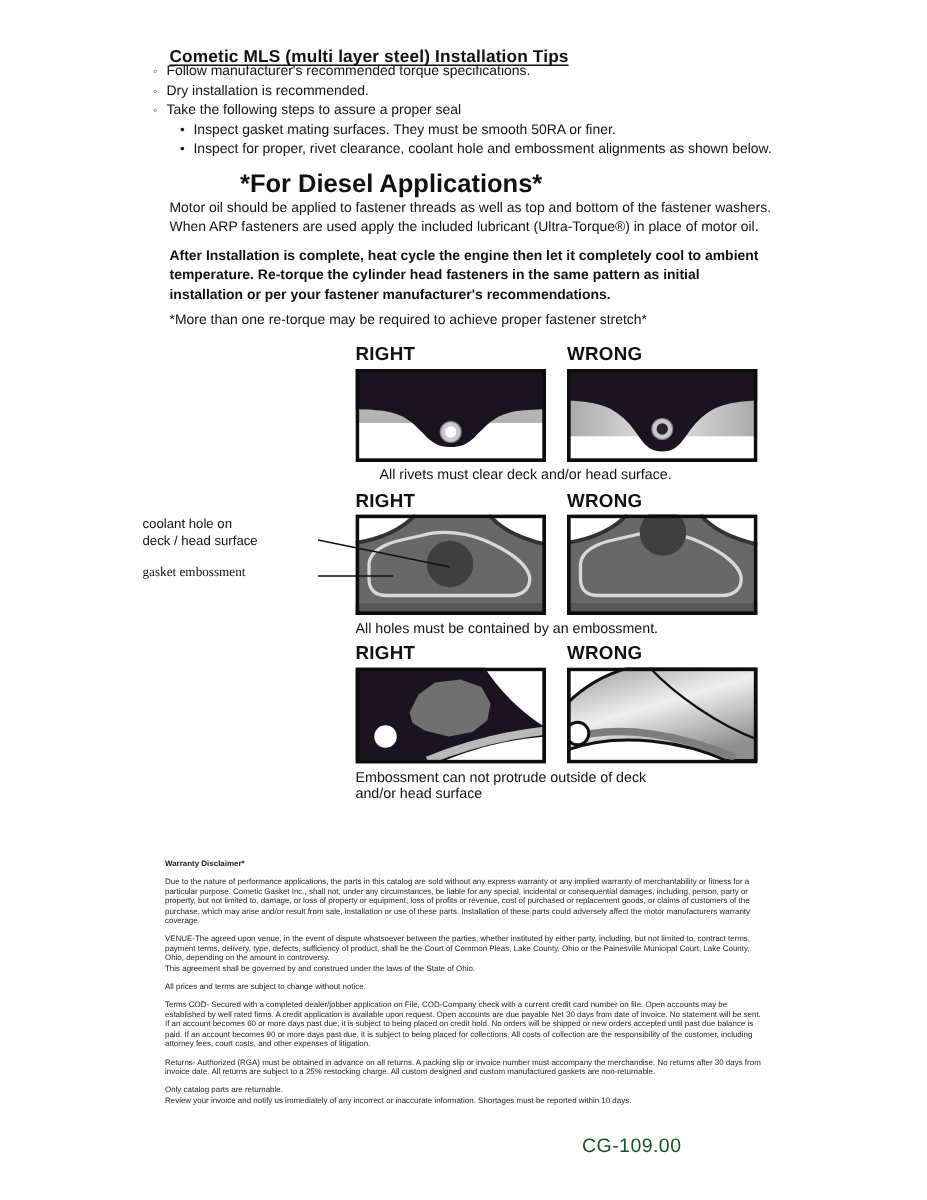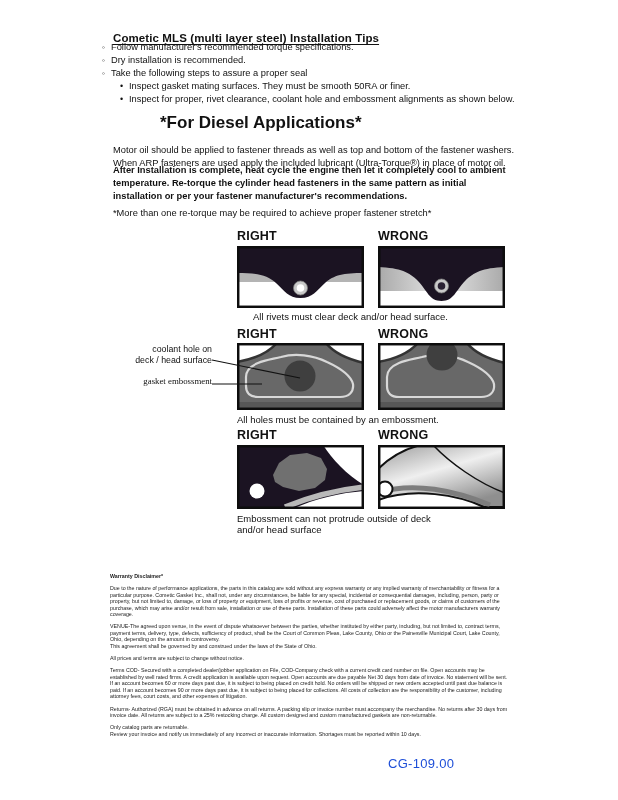--- a/index.html
+++ b/index.html
@@ -14,30 +14,30 @@
     text-decoration:underline;text-underline-offset:2px;letter-spacing:.1px;margin-top:12px;
   }
   .tips{top:41px;left:102px;width:420px;font-size:9.3px;line-height:13px;}
   .tip-row{display:flex;align-items:baseline;}
   .tip-marker{width:9px;font-size:8px;flex:0 0 9px;}
   .tip-row.sub{padding-left:18px;}
   .tip-row.sub .tip-marker{font-size:9px;}
   
   .diesel-head{top:113px;left:113px;font-size:17px;font-weight:bold;margin-left:47px;}
   .body-par{left:113px;width:402px;font-size:9.3px;line-height:13px;}
-  .p1{top:144px;} .p2{top:164px;font-weight:bold;} .pnote{top:207px;}
+  .p1{top:132px;} .p2{top:164px;font-weight:bold;} .pnote{top:207px;}
   
   .rw-label{width:127px;text-align:left;font-size:12.5px;font-weight:600;letter-spacing:.2px;}
   .col-right{left:237px;} .col-wrong{left:378px;}
   .row1-lab{top:229px;} .row2-lab{top:327px;} .row3-lab{top:428px;}
   .panel{display:block;}
   .row1-panel{top:246px;} .row2-panel{top:343px;} .row3-panel{top:445px;}
   .caption{left:237px;font-size:9.5px;font-weight:500;line-height:11px;}
   .cap1{top:311px;margin-left:16px;} .cap2{top:414px;} .cap3{top:513px;width:250px;}
-  .pointer-label{left:95px;width:117px;text-align:right;font-size:8.8px;line-height:10.5px;}
+  .pointer-label{left:95px;width:117px;font-size:8.8px;line-height:10.5px;}
   .pl1{top:344px;} .pl2{top:376px;font-family:Liberation Serif, serif;}
   .pointer-svg{left:205px;top:340px;}
   
   .fill-dark{fill:var(--diagram-dark,#1b1322);}
   .fill-white{fill:#ffffff;}
   .fill-silver{fill:var(--silver,#b4b4b4);}
   .fill-panel{fill:var(--panel-gray,#686868);}
   .fill-panel-dk{fill:#575757;}
   .fill-hole{fill:var(--coolant-hole,#3f3f3f);}
   .fill-blob{fill:#707070;}
@@ -48,21 +48,21 @@
   .stroke-ink{stroke:#111111;fill:none;}
   .panel-border{fill:none;stroke:var(--border-black,#0d0d0d);stroke-width:2.5;}
   .rivet-ring{fill:#c9c9c9;stroke:#7e7e7e;stroke-width:.8;}
   .pointer-line{stroke:#111;stroke-width:1.1;}
   
   .disclaimer{top:573px;left:110px;width:401px;font-size:5.3px;line-height:6.4px;color:#222;}
   .disclaimer p{margin:0 0 6px 0;}
   .disclaimer p.tight{margin:0;}
   .disc-head{font-weight:bold;margin:0 0 7px 0;}
   
-  .footer-code{top:756px;left:388px;font-size:13px;color:#1d4ed8;letter-spacing:.3px;}
+  .footer-code{top:756px;left:388px;font-size:13px;color:#14532d;letter-spacing:.3px;}
 </style>
 </head>
 <body>
 
 <div id="page">
 
   <div class="abs doc-title">Cometic MLS (multi layer steel) Installation Tips</div>
 
   <div class="abs tips">
     <div class="tip-row">

